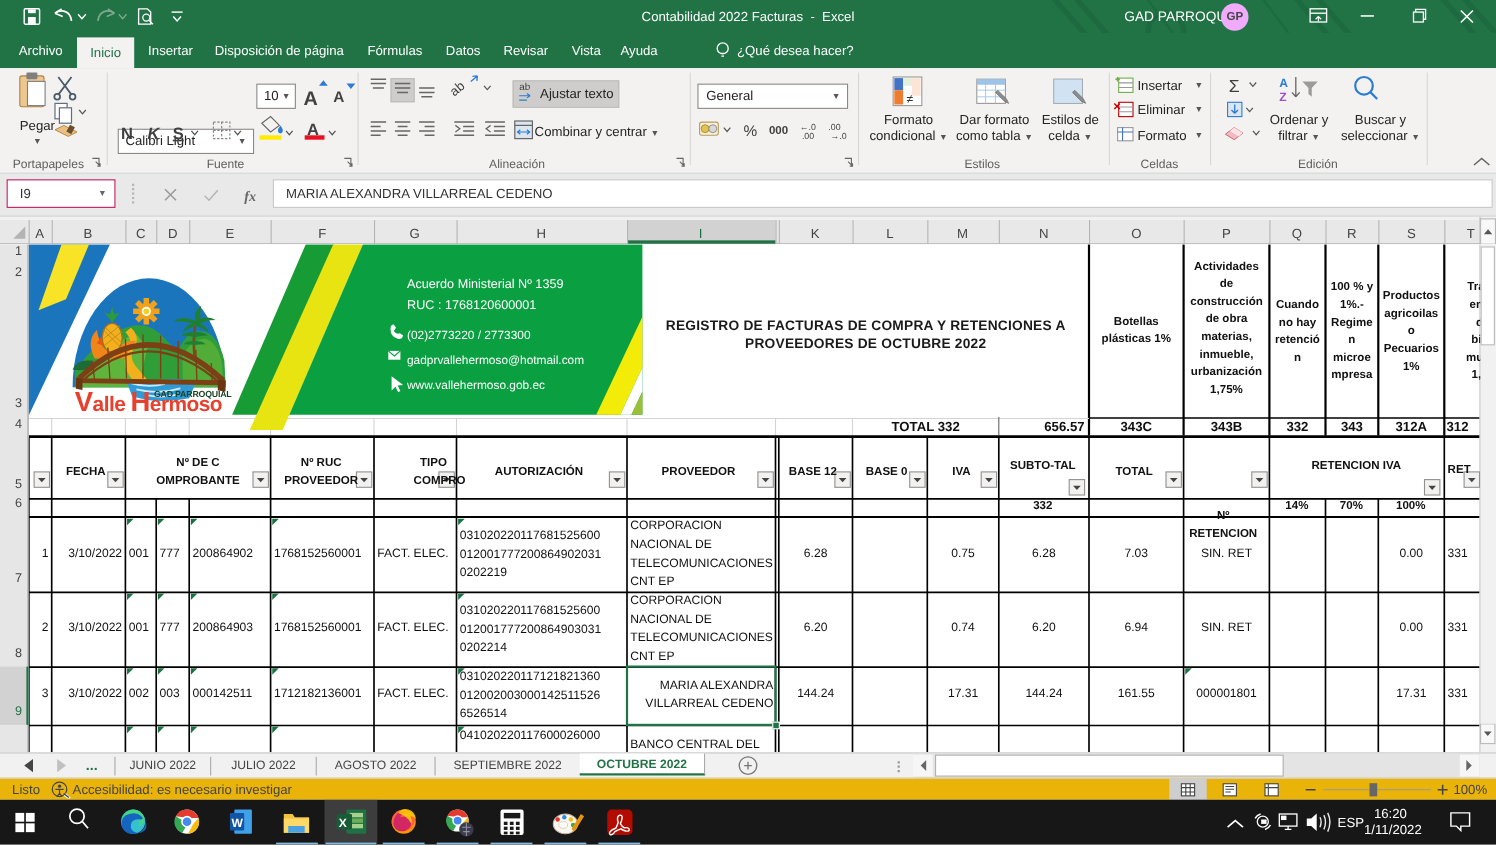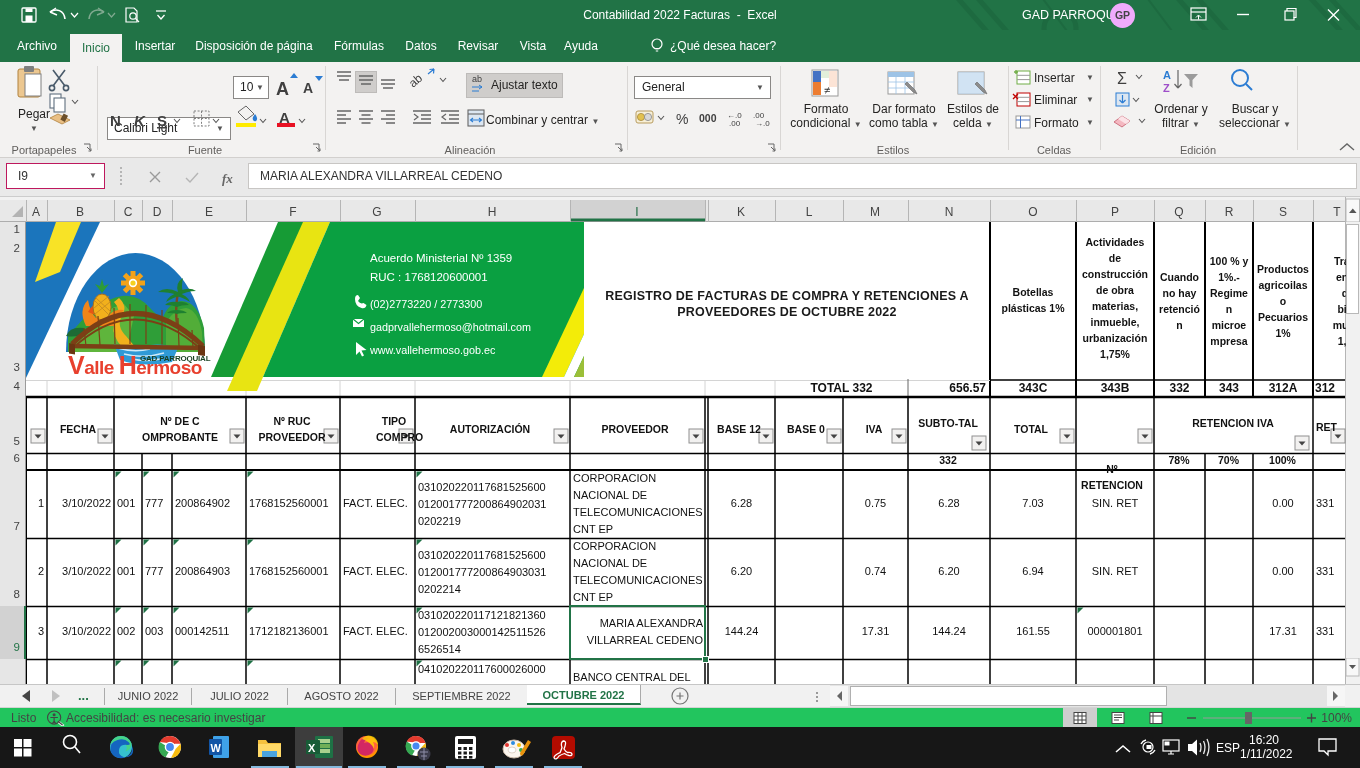--- a/index.html
+++ b/index.html
@@ -17,21 +17,21 @@
   .glabel { position:absolute; top:82px; width:120px; text-align:center; font-size:11px; color:#605e5c; }
   
   #fbar { left:0; top:158px; width:1360px; height:39px; background:#e9e9e9; border-bottom:1px solid #cccccc; }
   
   #colhdr { left:0; top:197px; width:1360px; height:25px; background:#e6e6e6; }
   
   #grid { left:0; top:222px; width:1360px; height:462px; background:#fff; overflow:hidden; }
   
   #sheettabs { left:0; top:684px; width:1360px; height:23px; background:#f1f1f1; border-top:1px solid #c6c6c6; font-size:11px; color:#444; }
   
-  #statusbar { left:0; top:707px; width:1360px; height:20px; background:#22c55e; border-top:1px solid #d4d4d4; font-size:12px; color:#444; }
+  #statusbar { left:0; top:707px; width:1360px; height:20px; background:#eab308; border-top:1px solid #d4d4d4; font-size:12px; color:#444; }
   
   #taskbar { left:0; top:727px; width:1360px; height:41px; background:#171717; }
 </style>
 </head>
 <body>
   <div class="abs" id="titlebar">
     <svg class="abs" style="left:0;top:0" width="1360" height="30">
 
       <g stroke="#1d6a40" stroke-width="5" fill="none">
         <line x1="955" y1="-5" x2="990" y2="35"></line>
@@ -653,21 +653,21 @@
 <div class="abs" style="left:570px;top:199px;width:130px;text-align:center;font-weight:bold;font-size:10.5px;line-height:16px;color:#111;">PROVEEDOR</div>
 <div class="abs" style="left:708px;top:199px;width:62px;text-align:center;font-weight:bold;font-size:10.5px;line-height:16px;color:#111;">BASE 12</div>
 <div class="abs" style="left:775px;top:199px;width:62px;text-align:center;font-weight:bold;font-size:10.5px;line-height:16px;color:#111;">BASE 0</div>
 <div class="abs" style="left:843px;top:199px;width:62px;text-align:center;font-weight:bold;font-size:10.5px;line-height:16px;color:#111;">IVA</div>
 <div class="abs" style="left:908px;top:193px;width:80px;text-align:center;font-weight:bold;font-size:10.5px;line-height:16px;color:#111;">SUBTO-TAL</div>
 <div class="abs" style="left:990px;top:199px;width:82px;text-align:center;font-weight:bold;font-size:10.5px;line-height:16px;color:#111;">TOTAL</div>
 <div class="abs" style="left:1076px;top:191px;width:72px;text-align:center;font-weight:bold;font-size:10.5px;line-height:16px;color:#111;margin-top:48px;">Nº<br>RETENCION</div>
 <div class="abs" style="left:1154px;top:193px;width:158px;text-align:center;font-weight:bold;font-size:10.5px;line-height:16px;color:#111;">RETENCION IVA</div>
 <div class="abs" style="left:1316px;top:199px;width:28px;overflow:hidden;font-weight:bold;font-size:10.5px;color:#111;">RET</div>
 <div class="abs" style="left:908px;top:230px;width:80px;text-align:center;font-weight:bold;font-size:10.5px;line-height:16px;color:#111;">332</div>
-<div class="abs" style="left:1154px;top:230px;width:50px;text-align:center;font-weight:bold;font-size:10.5px;line-height:16px;color:#111;">78%</div>
+<div class="abs" style="left:1154px;top:230px;width:50px;text-align:center;font-weight:bold;font-size:10.5px;line-height:16px;color:#111;">14%</div>
 <div class="abs" style="left:1205px;top:230px;width:47px;text-align:center;font-weight:bold;font-size:10.5px;line-height:16px;color:#111;">70%</div>
 <div class="abs" style="left:1253px;top:230px;width:59px;text-align:center;font-weight:bold;font-size:10.5px;line-height:16px;color:#111;">100%</div>
 <div class="abs" style="left:26px;top:275px;width:18px;text-align:right;font-size:11px;color:#111;">1</div>
 <div class="abs" style="left:47px;top:275px;width:64px;text-align:right;font-size:11px;color:#111;">3/10/2022</div>
 <div class="abs" style="left:117px;top:275px;width:26px;text-align:left;font-size:11px;color:#111;">001</div>
 <div class="abs" style="left:145px;top:275px;width:26px;text-align:left;font-size:11px;color:#111;">777</div>
 <div class="abs" style="left:175px;top:275px;width:70px;text-align:left;font-size:11px;color:#111;">200864902</div>
 <div class="abs" style="left:249px;top:275px;width:90px;text-align:left;font-size:11px;color:#111;">1768152560001</div>
 <div class="abs" style="left:343px;top:275px;width:70px;text-align:left;font-size:11px;color:#111;">FACT. ELEC.</div>
 <div class="abs" style="left:418px;top:257px;width:150px;text-align:left;font-size:11px;color:#111;line-height:17px;">031020220117681525600<br>012001777200864902031<br>0202219</div>

